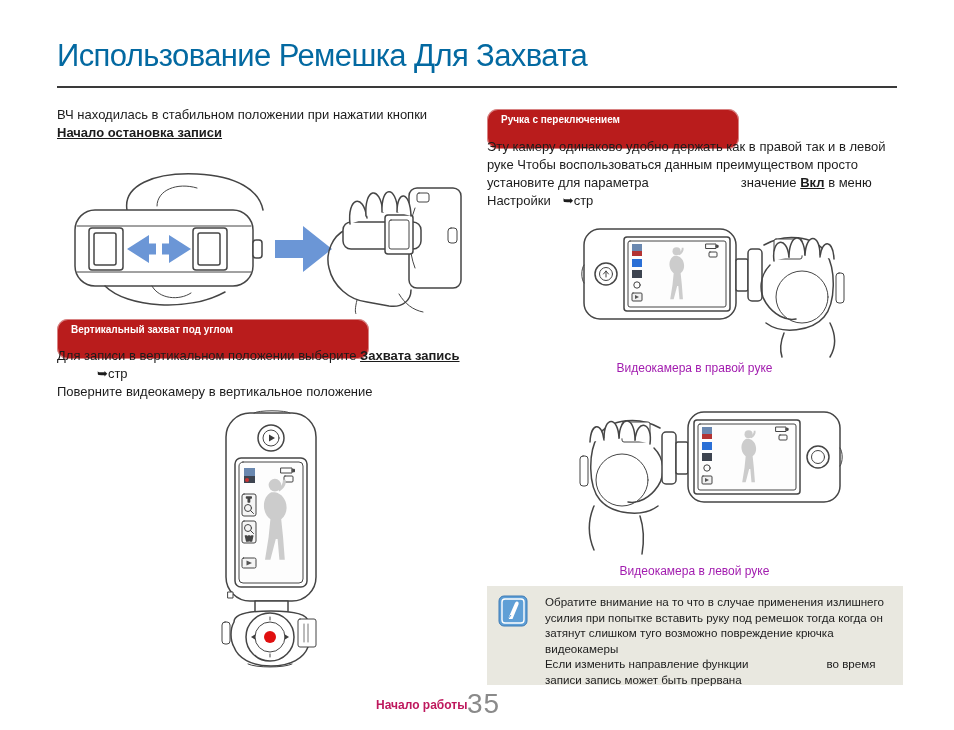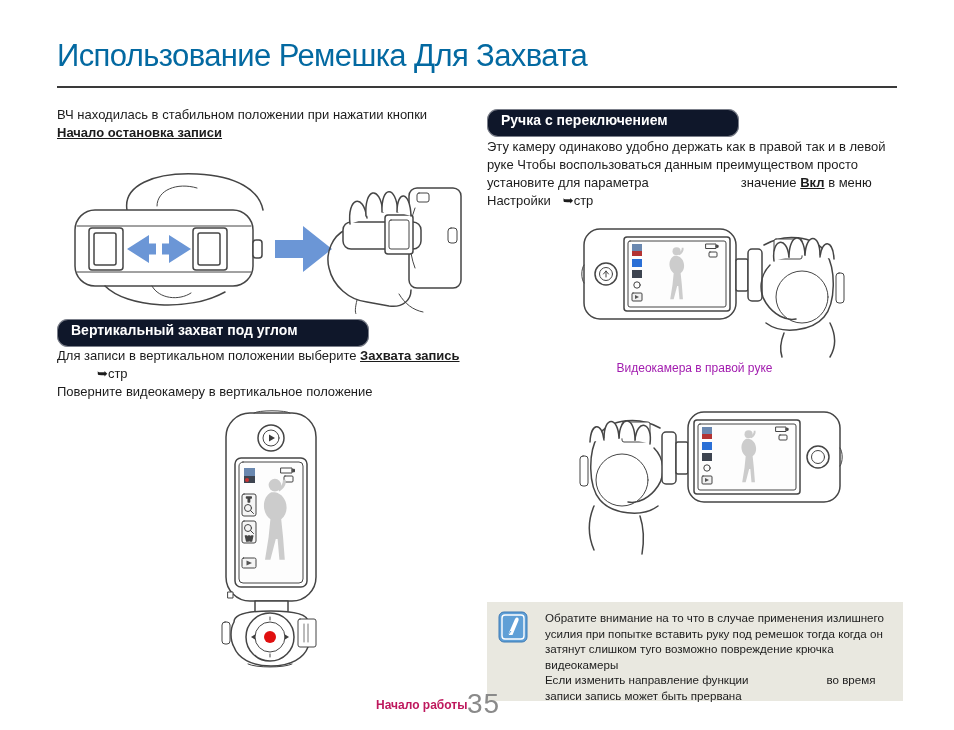--- a/index.html
+++ b/index.html
@@ -9,30 +9,29 @@
     font-family:"Liberation Sans","DejaVu Sans",sans-serif; color:#1c1c1c; overflow:hidden;
   }
   .title {
     position:absolute; left:57px; top:38px; font-size:31px; font-weight:300;
     letter-spacing:-0.6px; color:#0369a1; white-space:nowrap;
   }
   .rule { position:absolute; left:57px; top:86px; width:840px; border-top:2px solid #3a3a3a; }
   .p13 { font-size:13px; line-height:18px; color:#1c1c1c; }
   .b { font-weight:bold;text-decoration:underline; }
   .badge {
-    position:absolute; height:28px; border-radius:11px; background:#0f172a;
-    color:#ffffff; font-size:14px; font-weight:bold; line-height:22px;
+    position:absolute; height:40px; border-radius:11px; background:#b91c1c;
+    color:#ffffff; font-size:10px; font-weight:bold; line-height:22px;
     padding:0 14px; box-shadow:inset 0 0 0 1px rgba(255,255,255,0.45);
     white-space:nowrap;
   }
   .caption { position:absolute; width:415px; text-align:center; font-size:12px; color:#a21caf; }
   .notebox {
     position:absolute; left:487px; top:586px; width:416px; height:99px;
     background:#e9e8e0;
-    margin-top:16px;
   }
   .note-icon { position:absolute; left:11px; top:9px; }
   .note-text {
     position:absolute; left:58px; top:8px; width:350px;
     font-size:11.6px; line-height:15.6px; color:#1c1c1c;
   }
   .gap40 { display:inline-block; width:40px; }
   .gap78 { display:inline-block; width:78px; }
   .gap92 { display:inline-block; width:92px; }
   .footer-label { position:absolute; left:376px; top:698px; font-size:12px; font-weight:bold; color:#be185d; }
@@ -265,20 +264,21 @@
         <path d="M127,86 l4,2 l-4,2 z" fill="#555" class="noline"></path>
         <g fill="none" stroke="#444" class="thin">
           <rect x="198" y="35" width="10" height="4.5"></rect>
           <rect x="208.3" y="36.3" width="1.8" height="2" fill="#444"></rect>
           <rect x="201" y="43" width="8" height="5" rx="1"></rect>
         </g>
         <use href="#golfer-sym" x="158" y="37" width="24" height="58" fill="#cccccc" stroke="none"></use>
       </g>
     </svg>
   </div>
+  <div class="caption" style="left:487px; top:564px;">Видеокамера в левой руке</div>
 
   <div class="notebox">
     <div class="note-icon">
       <svg width="30" height="32" viewBox="0 0 30 32">
         <rect x="1" y="1" width="28" height="30" rx="5" fill="#5f9fd6" stroke="#3d7ab5" stroke-width="1"></rect>
         <rect x="4" y="4" width="22" height="24" rx="3" fill="none" stroke="#ffffff" stroke-width="1.4"></rect>
         <path d="M10,24 L17,8 C18,5.5 21.5,6 20.5,9.5 L14.5,24 Z" fill="#ffffff"></path>
         <line x1="10" y1="24" x2="13" y2="20" stroke="#5f9fd6" stroke-width="1"></line>
       </svg>
     </div>

